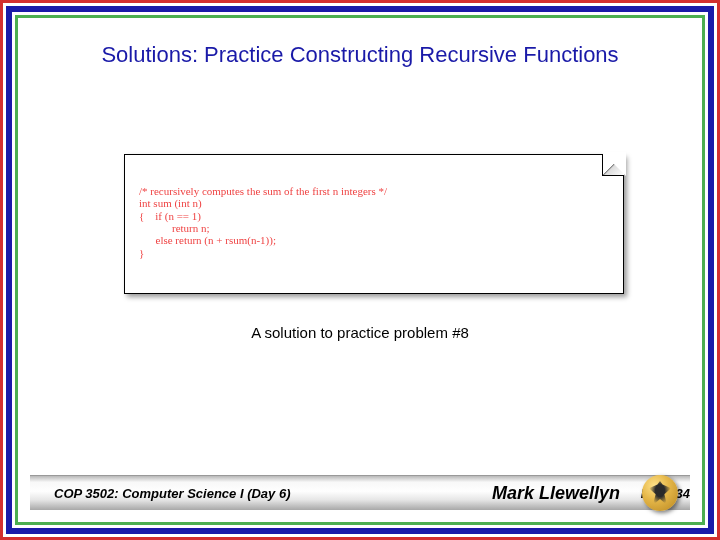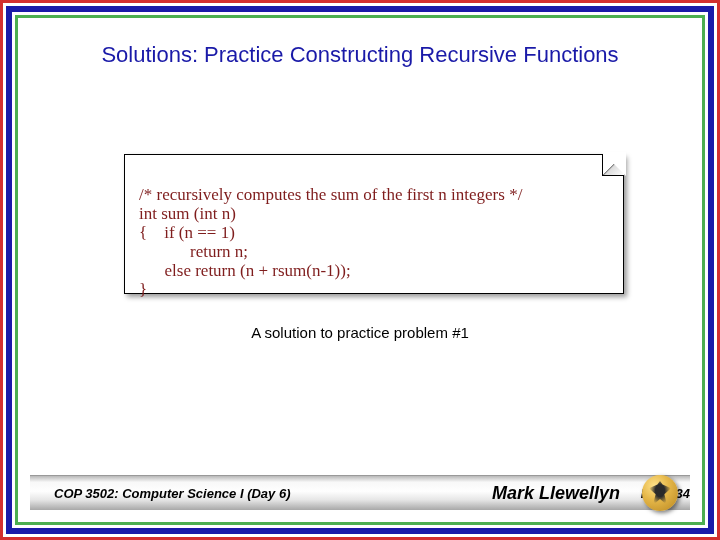--- a/index.html
+++ b/index.html
@@ -55,23 +55,23 @@
     position: absolute;
     top: -2px; right: -2px;
     width: 0; height: 0;
     border-top: 24px solid #fff;
     border-left: 24px solid transparent;
   }
   .code {
     position: absolute;
     top: 30px; left: 14px; right: 10px;
     font-family: "Times New Roman", serif;
-    font-size: 17px;
+    font-size: 11px;
     line-height: 1.12;
-    color: #7f1d1d;
+    color: #ef4444;
     white-space: pre;
   }
   .caption {
     position: absolute;
     top: 300px; left: 0; right: 0;
     text-align: center;
     font-family: "Trebuchet MS", "Arial", sans-serif;
     font-size: 15px;
     color: #000;
   }
@@ -145,21 +145,21 @@
         <div class="note-box">
           <div class="note-corner"></div>
           <div class="code">/* recursively computes the sum of the first n integers */
 int sum (int n)
 {    if (n == 1)
             return n;
       else return (n + rsum(n-1));
 }</div>
         </div>
 
-        <div class="caption">A solution to practice problem #1</div>
+        <div class="caption">A solution to practice problem #8</div>
 
         <div class="footer-bar">
           <div class="footer-left">COP 3502: Computer Science I  (Day 6)</div>
           <div class="footer-center">Page 34</div>
           <div class="footer-right">Mark Llewellyn</div>
           <div class="logo"></div>
         </div>
 
       </div>
     </div>

